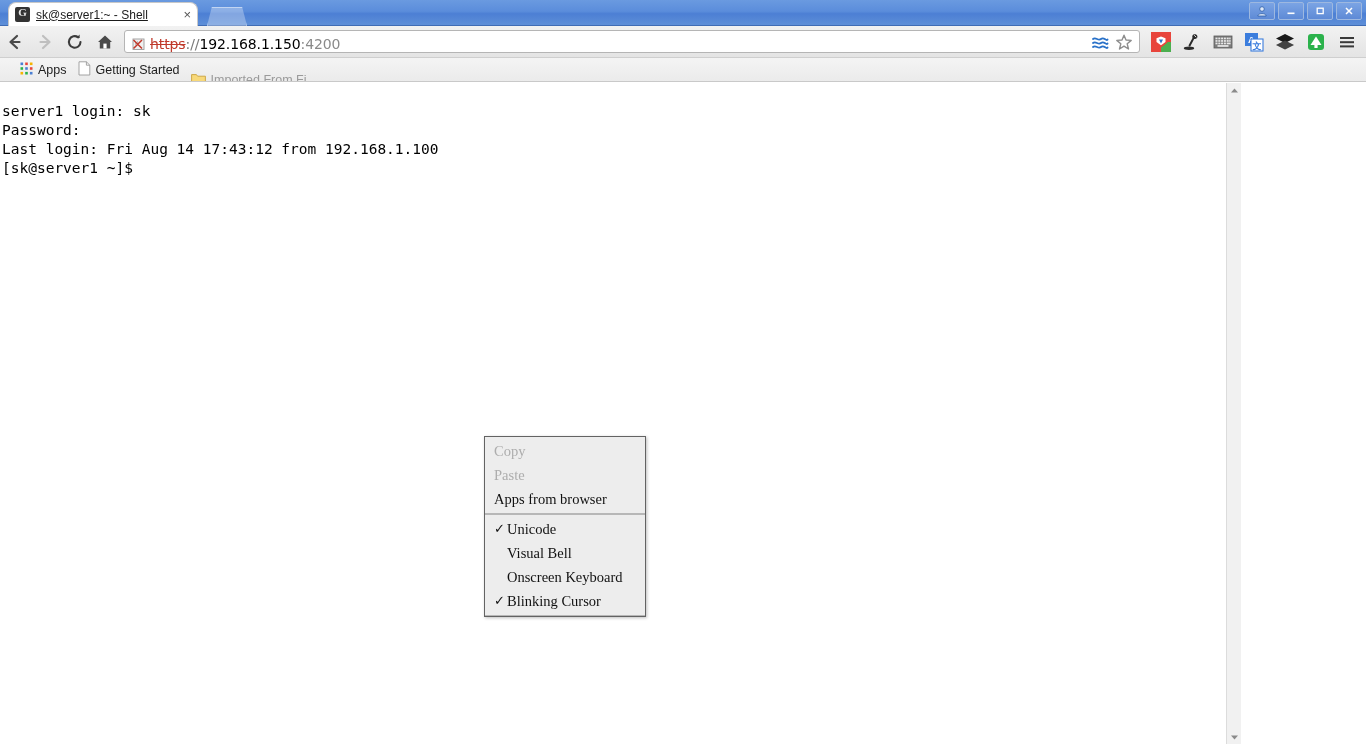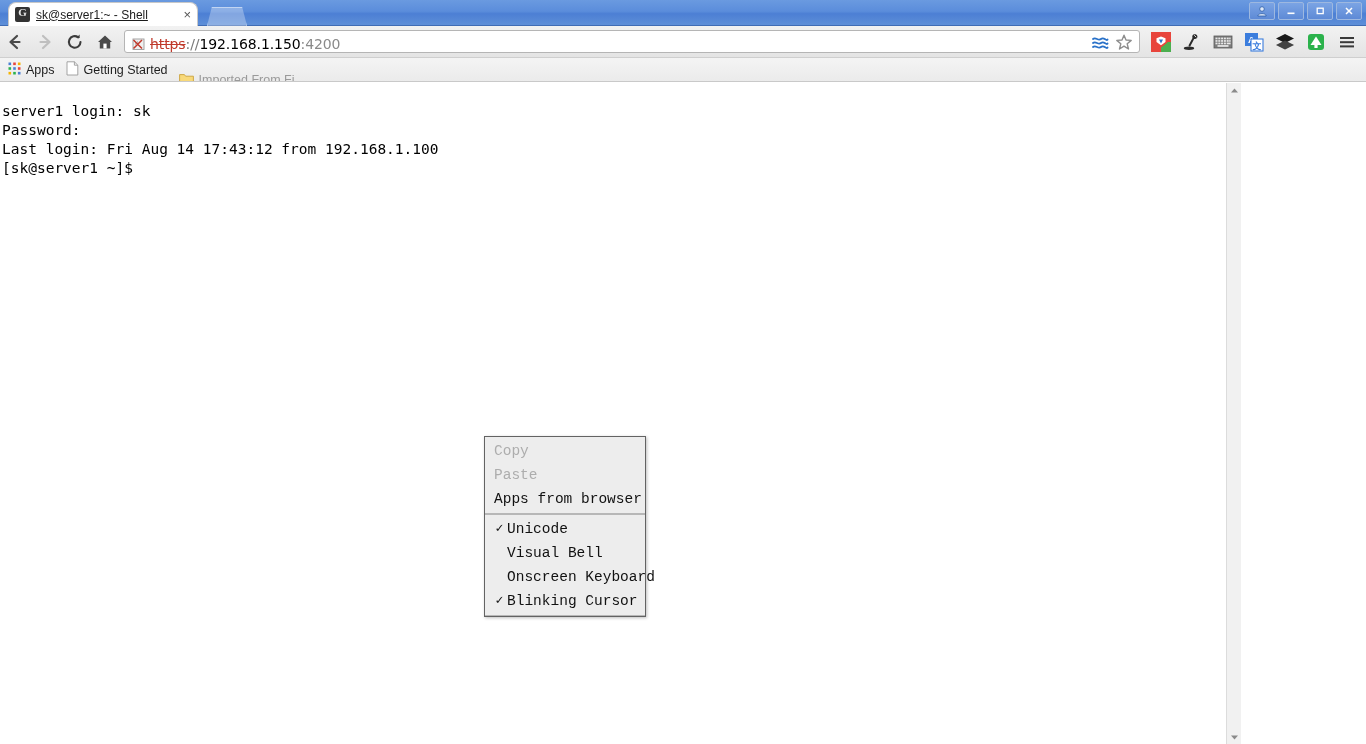--- a/index.html
+++ b/index.html
@@ -216,21 +216,21 @@
   .bookmarks {
     position: absolute;
     top: 58px; left: 0;
     width: 1366px;
     height: 24px;
     background: linear-gradient(to bottom, #f4f4f4, #ebebeb);
     border-bottom: 1px solid #c9c9c9;
     box-sizing: border-box;
     display: flex;
     align-items: center;
-    padding-left: 4px;
+    padding-left: 16px;
     overflow: hidden;
   }
   .bm-item {
     display: flex;
     align-items: center;
     gap: 5px;
     padding: 2px 7px 2px 4px;
     font-size: 12.5px;
     color: #1d1d1d;
     white-space: nowrap;
@@ -314,21 +314,21 @@
   .ctx-item {
     font-size: 14.5px;
     color: #111111;
     line-height: 24px;
     height: 24px;
     padding: 0 8px 0 9px;
     white-space: nowrap;
     cursor: default;
     display: flex;
     align-items: center;
-    font-family: Liberation Mono, monospace;
+    font-family: Liberation Serif, serif;
   }
   .ctx-item.disabled { color: #adadad; }
   .ctx-item.checkable { padding-left: 0; }
   .ctx-check {
     width: 13px;
     display: inline-block;
     text-align: center;
     font-size: 13px;
     margin-left: 8px;
     margin-right: 1px;

